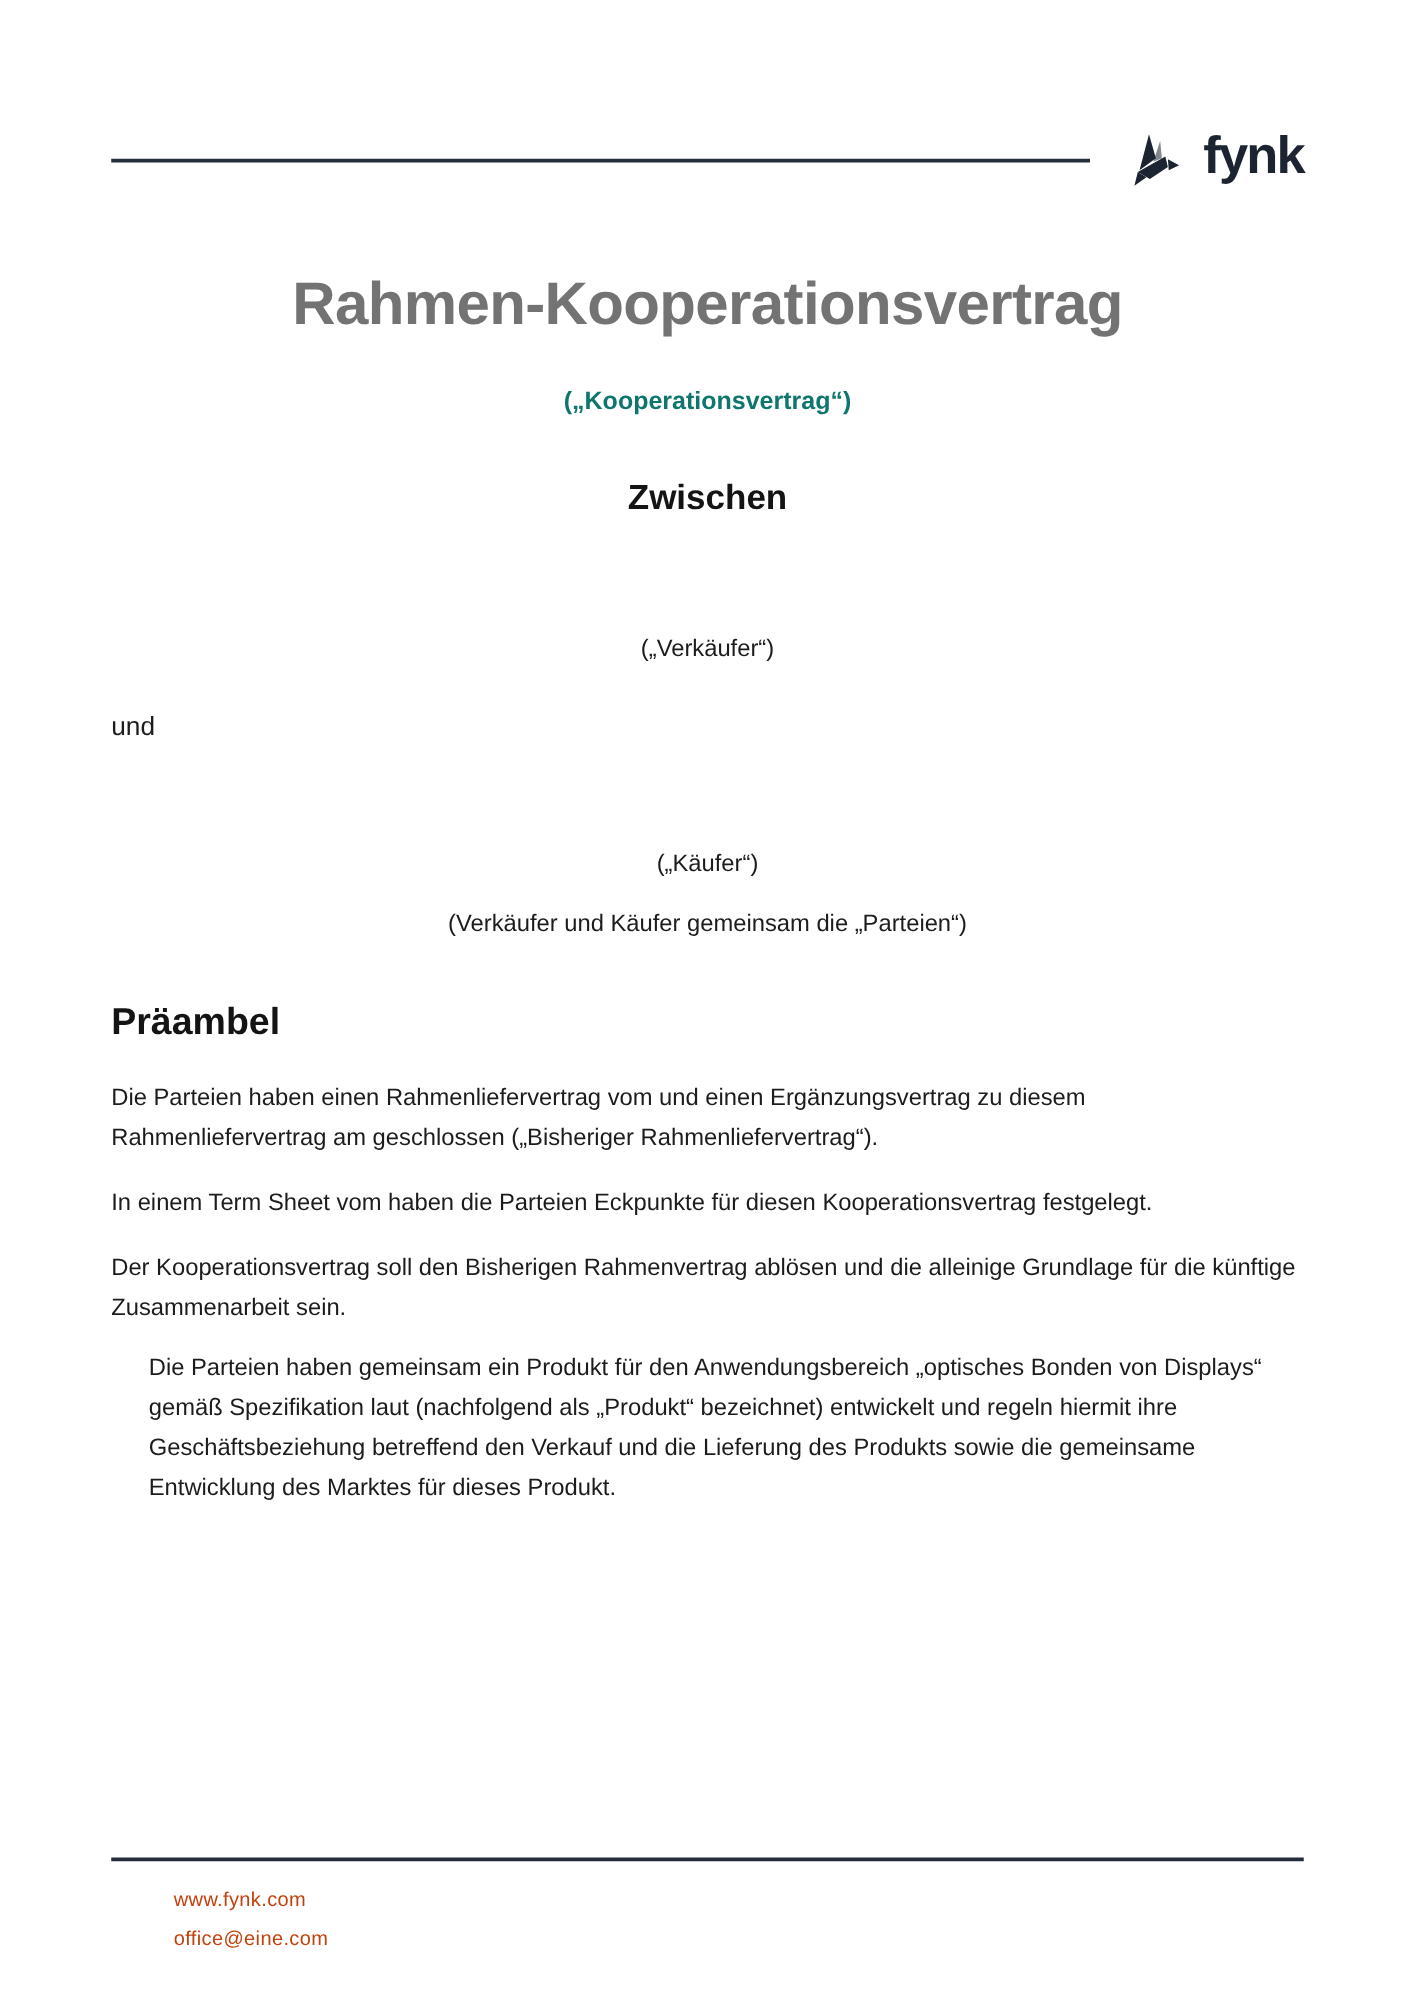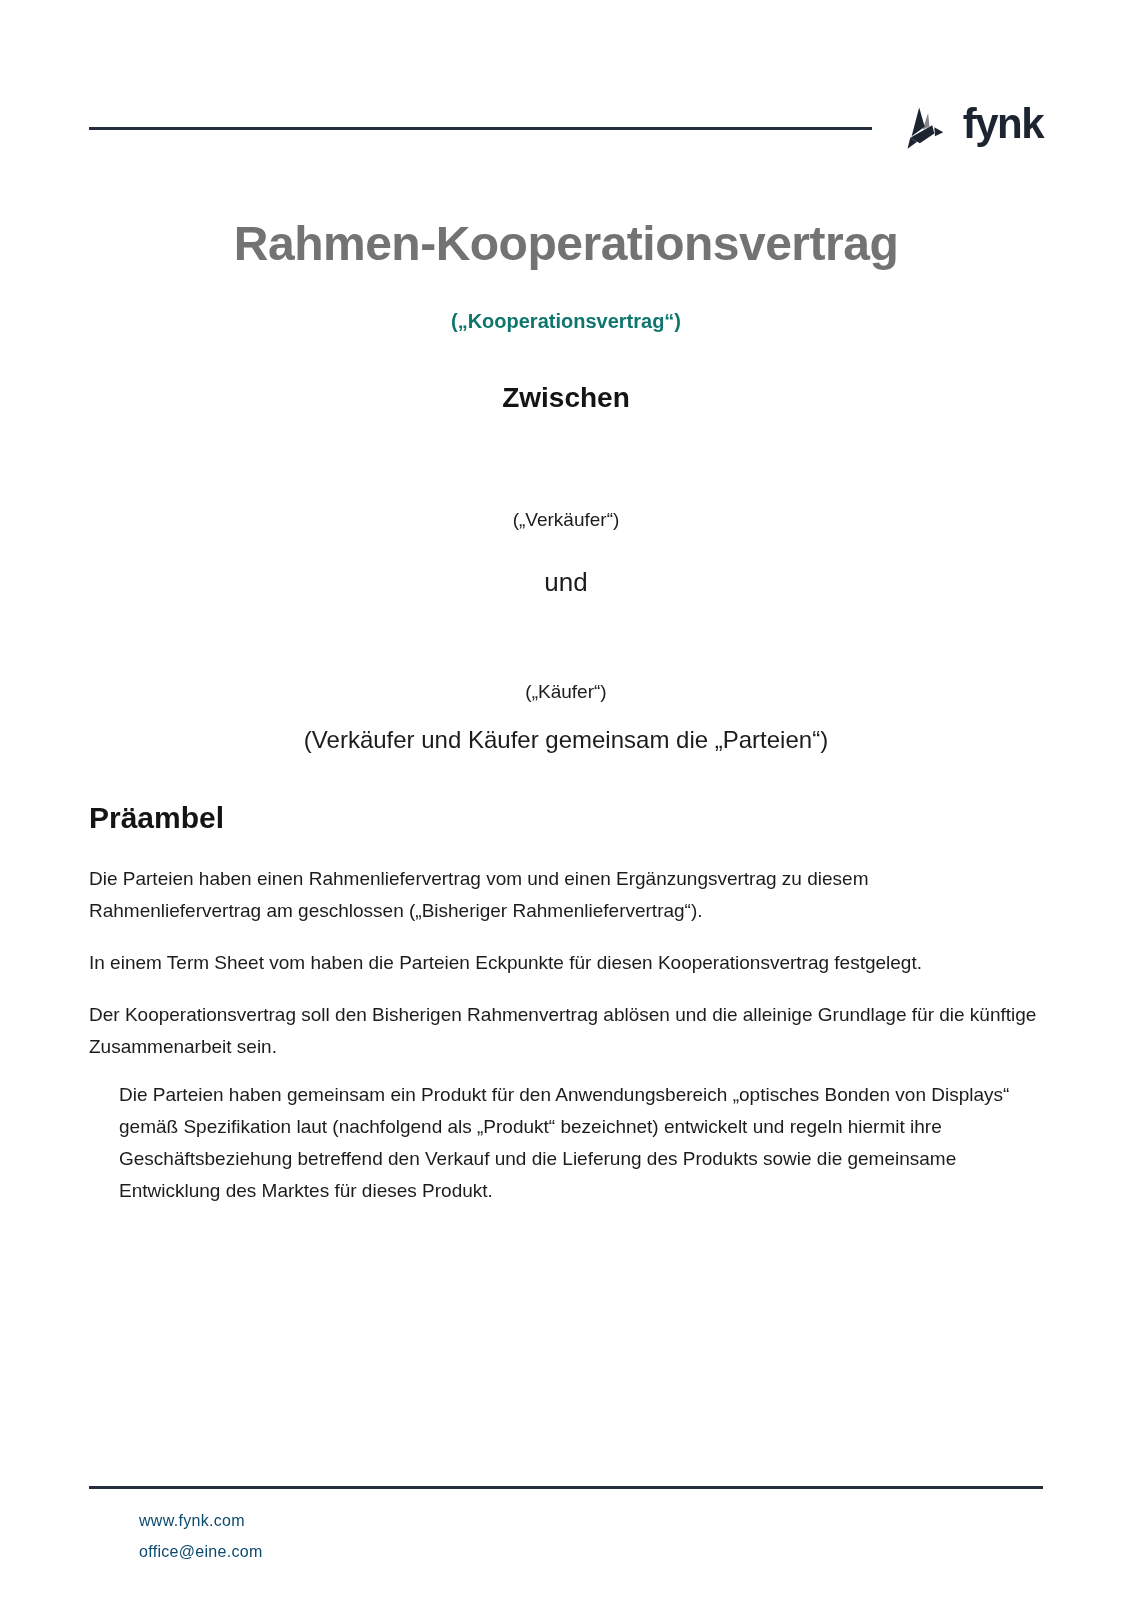--- a/index.html
+++ b/index.html
@@ -33,41 +33,41 @@
   .doc-subtitle{
     margin:35px 0 0;text-align:center;
     font-size:20px;line-height:27px;font-weight:700;color:#0f766e;
   }
   .between{
     margin:46px 0 0;text-align:center;
     font-size:28px;line-height:34px;font-weight:700;color:#141414;
   }
   .party{margin:18px;text-align:center;font-size:19px;line-height:30px;color:#1c1c1c;}
   .party-seller{margin-top:90px;}
-  .and-label{margin:32px 0 0;text-align:center;font-size:26px;line-height:30px;}
+  .and-label{margin:32px 0 0;text-align:left;font-size:21px;line-height:30px;}
   .party-buyer{margin-top:80px;}
-  .parties-note{margin:2px 0 0;text-align:center;font-size:24px;line-height:30px;}
+  .parties-note{margin:2px 0 0;text-align:center;font-size:19px;line-height:30px;}
   .section-heading{
     margin:44px 0 0;
     font-size:30px;line-height:38px;font-weight:700;color:#141414;
   }
   .section-heading .sec-num{margin-right:10px;}
   .body-par{
     font-size:19px;line-height:32px;margin:20px 0 0;color:#1c1c1c;
     max-width:960px;
   }
   .first-par{margin-top:26px;}
   .heading-s1{margin-top:38px;}
   .indented{padding-left:30px;margin-top:16px;}
   
   .footer{position:absolute;left:89px;right:88px;top:1486px;}
   .footer-rule{height:3px;background:#242e3c;}
   .footer-text{
     margin:16px 0 0 50px;
-    font-size:16px;line-height:31px;color:#0c4a6e;letter-spacing:0.3px;
+    font-size:16px;line-height:31px;color:#c2410c;letter-spacing:0.3px;
   }
 </style>
 </head>
 <body>
 
 <div class="page">
 
   <header class="header">
     <div class="header-rule"></div>
     <div class="logo">

